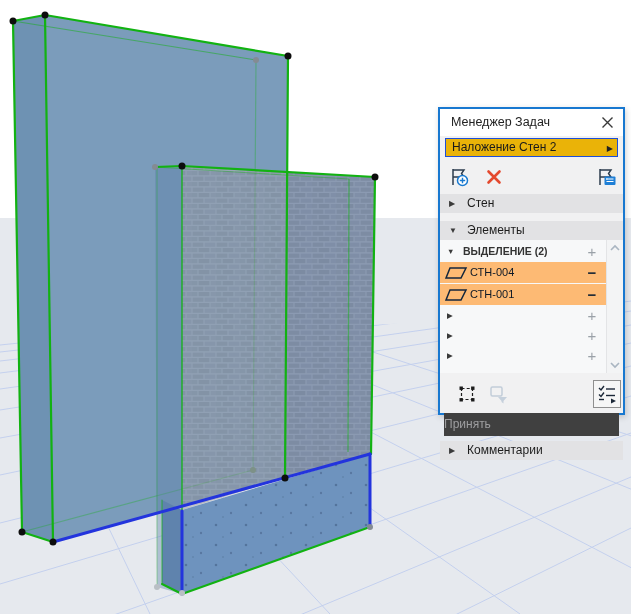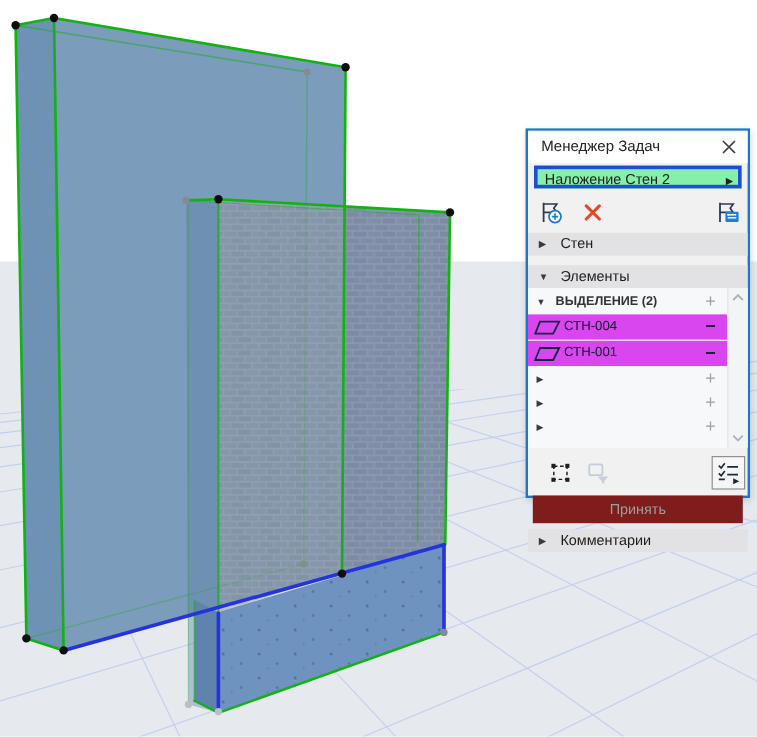--- a/index.html
+++ b/index.html
@@ -17,21 +17,21 @@
     box-sizing:border-box;border:2px solid #1878d0;background:#f1f1f2;
     box-shadow:1px 2px 6px rgba(0,0,0,.18);
     font-size:12px;color:#1e1e1e;
   }
   #panel .abs{position:absolute;}
   .titlebar{left:0;top:0;width:183px;height:27px;background:#ffffff;}
   .title-text{left:11px;top:6px;font-size:12.5px;color:#222;white-space:nowrap;}
   .close-btn{left:160px;top:6px;width:15px;height:15px;cursor:pointer;}
   .selector{
     left:5px;top:29px;width:173px;height:19px;box-sizing:border-box;
-    background:#86efac;border:3px solid #1d4ed8;line-height:17px;
+    background:#eab308;border:1px solid #1d4ed8;line-height:17px;
   }
   .selector-label{position:absolute;left:6px;top:0;font-size:12px;color:#1a1a1a;white-space:nowrap;}
   .selector-arrow{position:absolute;right:4px;top:1px;font-size:8px;color:#222;}
   .icon-abs{position:absolute;}
   .bar{
     left:0;width:183px;height:19px;background:#e2e2e4;line-height:19px;
   }
   .bar .tri{position:absolute;left:9px;top:0;font-size:8px;color:#3a3a3a;line-height:19px;}
   .bar .bar-label{position:absolute;left:27px;top:0;font-size:12px;color:#1c1c1c;line-height:19px;white-space:nowrap;}
   .listbox{left:0;top:131px;width:183px;height:133px;background:#f7f8f9;}
@@ -39,40 +39,40 @@
   .grow{height:17px;line-height:17px;}
   .grow .tri{position:absolute;left:7px;top:0;font-size:7.5px;color:#3a3a3a;line-height:17px;}
   .grow .glabel{
     position:absolute;left:23px;top:0;right:20px;font-size:10.5px;font-weight:bold;
     color:#333;line-height:17px;white-space:nowrap;overflow:hidden;
   }
   .plusbtn{
     position:absolute;left:143px;top:0;width:18px;text-align:center;
     font-size:15px;color:#9aa1a8;line-height:17px;cursor:pointer;
   }
-  .irow{height:21px;background:#d946ef;}
+  .irow{height:21px;background:#fdba74;}
   .irow .ilabel{
     position:absolute;left:30px;top:0;font-size:11px;color:#0d1826;line-height:21px;white-space:nowrap;
   }
   .minusbtn{
     position:absolute;left:143px;top:0;width:18px;text-align:center;
     font-size:15px;font-weight:bold;color:#152434;line-height:21px;cursor:pointer;
   }
   .scrollbar{
     position:absolute;left:166px;top:0;width:17px;height:133px;
     background:#f3f4f5;border-left:1px solid #e3e4e6;box-sizing:border-box;
   }
   .sb-arrow{position:absolute;left:2px;width:12px;height:10px;cursor:pointer;}
   .checklist-btn{
     left:153px;top:271px;width:28px;height:28px;box-sizing:border-box;
     border:1px solid #8f8f8f;background:#f6f6f6;cursor:pointer;
   }
   .accept-btn{
-    left:4px;top:304px;width:175px;height:23px;background:#7f1d1d;
-    text-align:center;line-height:23px;font-size:12px;color:#9e9ea0;
+    left:4px;top:304px;width:175px;height:23px;background:#404040;
+    line-height:23px;font-size:12px;color:#9e9ea0;
   }
 </style>
 </head>
 <body>
 
 <svg id="viewport" viewBox="0 0 631 614" xmlns="http://www.w3.org/2000/svg">
   <defs>
     <pattern id="brick" width="24" height="11" patternUnits="userSpaceOnUse">
       <rect width="24" height="11" fill="#a4a4ac"></rect>
       <rect x="0.6" y="0.6" width="10.8" height="4.2" fill="#8c8c93"></rect>

